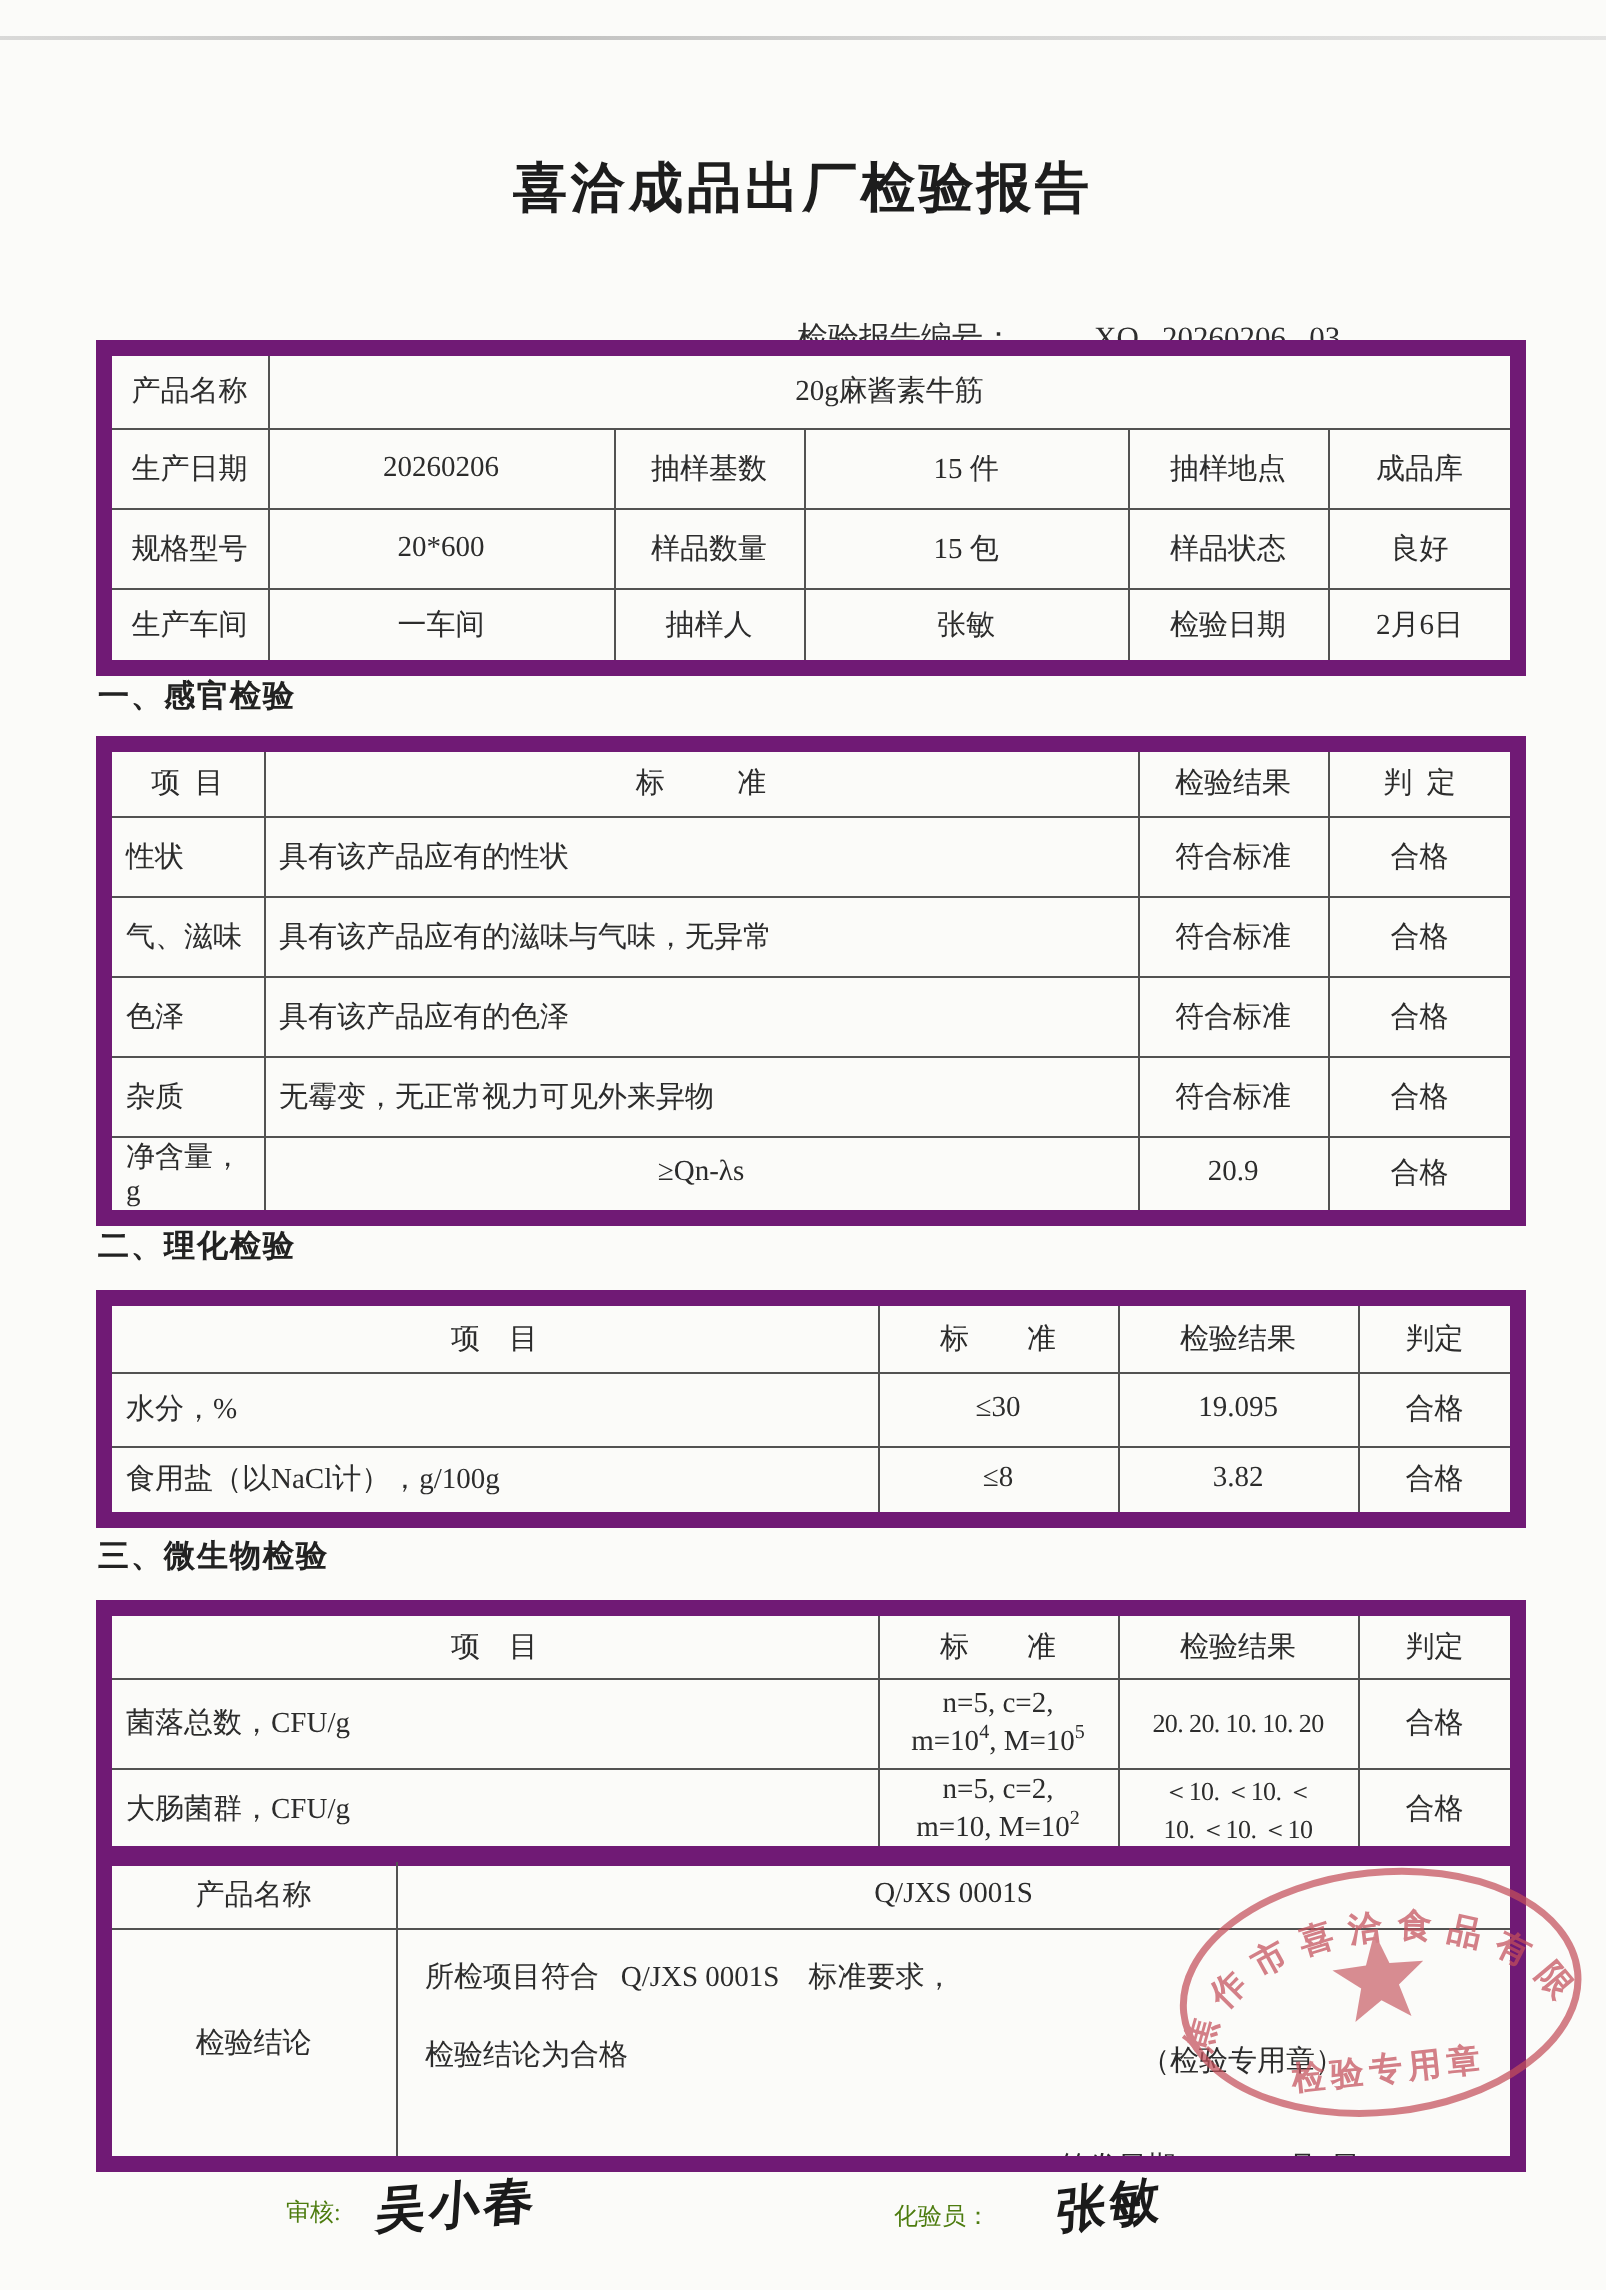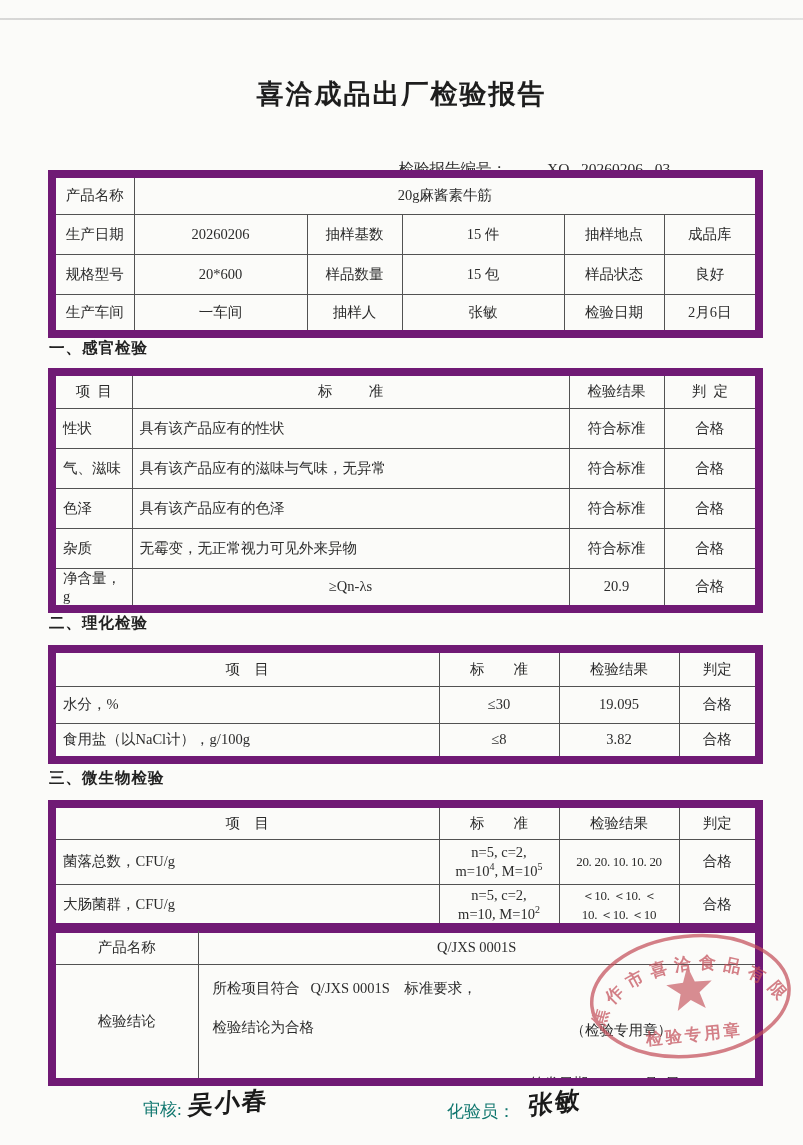--- a/index.html
+++ b/index.html
@@ -37,21 +37,21 @@
   .std2{line-height:19px;}
   sup.s{font-size:10px;vertical-align:super;line-height:0;}
   
   .concl-cell{position:relative;height:113px;}
   .concl-l1{position:absolute;left:10px;top:14px;white-space:pre;}
   .concl-l2{position:absolute;left:10px;top:53px;}
   .seal-note{position:absolute;left:368px;top:56px;}
   .issue{position:absolute;left:284px;top:92px;white-space:pre;}
   .issue .val{margin-left:34px;}
   
-  .sig-label{position:absolute;font-size:17px;color:#0f766e;}
+  .sig-label{position:absolute;font-size:12px;color:#4d7c0f;}
   .sig-name{position:absolute;font-size:25px;font-weight:600;color:#1a1a1a;
     transform:rotate(-4deg) skewX(-8deg);letter-spacing:2px;}
   
   .stamp{position:absolute;left:586px;top:926px;transform:rotate(-6deg);pointer-events:none;}
 </style>
 </head>
 <body>
 
 <div class="sheet">
   <div class="scanline"></div>

